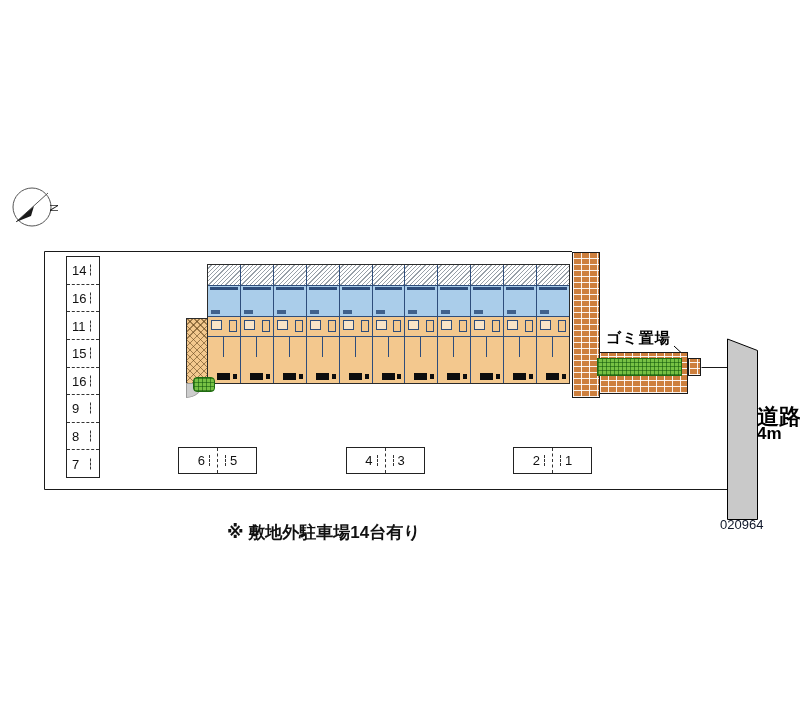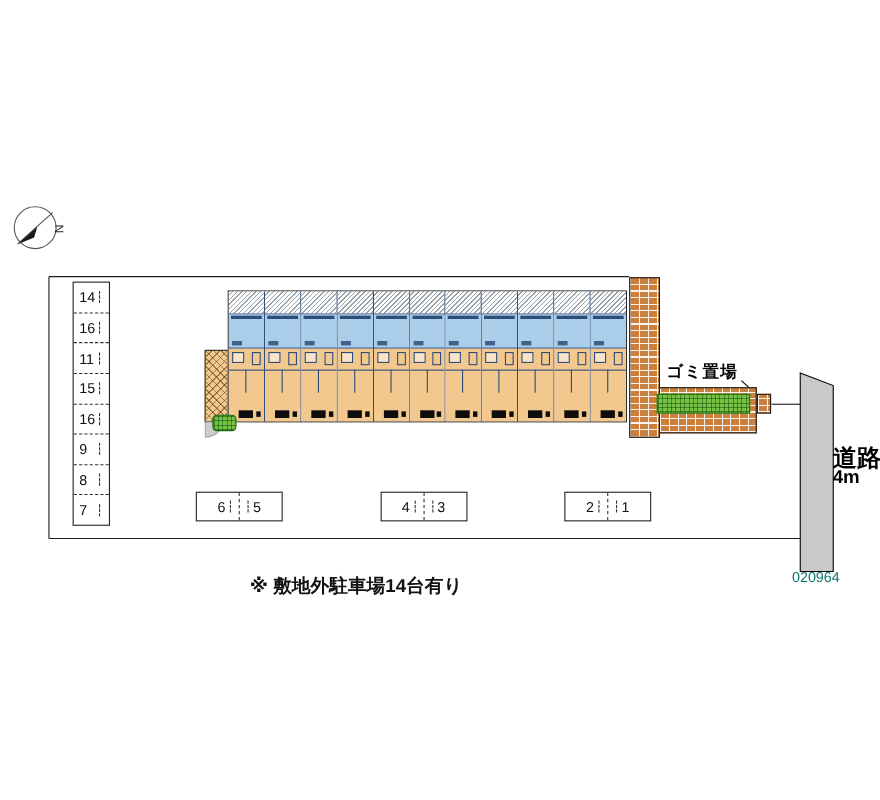--- a/index.html
+++ b/index.html
@@ -72,21 +72,21 @@
   .gray-corner { position:absolute; left:186px; top:383px; width:17px; height:15px;
                  background:#cdcdcd; border:1px solid #9a9a9a;
                  border-radius:0 0 100% 0; z-index:2; }
 
   
   .lbl { position:absolute; font-weight:bold; color:#000; white-space:nowrap;text-align:right; }
   .garbage-lbl { left:606px; top:329px; font-size:15px; letter-spacing:1px; z-index:4; }
   .road-lbl { left:757px; top:402px; font-size:22px; }
   .road-width-lbl { left:757px; top:424px; font-size:17px; }
   .note { position:absolute; left:227px; top:496px; font-size:17px; font-weight:bold; white-space:nowrap;margin-top:25px; }
-  .plan-id { position:absolute; left:720px; top:517px; font-size:13px; color:#0f766e; }
+  .plan-id { position:absolute; left:720px; top:517px; font-size:13px; color:#0f172a; }
 
   
   .bottom-parking { position:absolute; left:178px; top:447px; width:414px; height:27px;
                     display:flex; justify-content:space-between; }
   .pgroup { width:79px; height:27px; border:1px solid #222; display:flex;
             align-items:stretch; background:#fff; }
   .phalf { flex:1; display:flex; align-items:center; font-size:13px; }
   .phalf.left { justify-content:flex-end; padding-right:3px; }
   .phalf.right { justify-content:flex-start; padding-left:3px; }
   .vtick { height:11px; border-left:1px dashed #333; margin:0 4px; align-self:center; }

